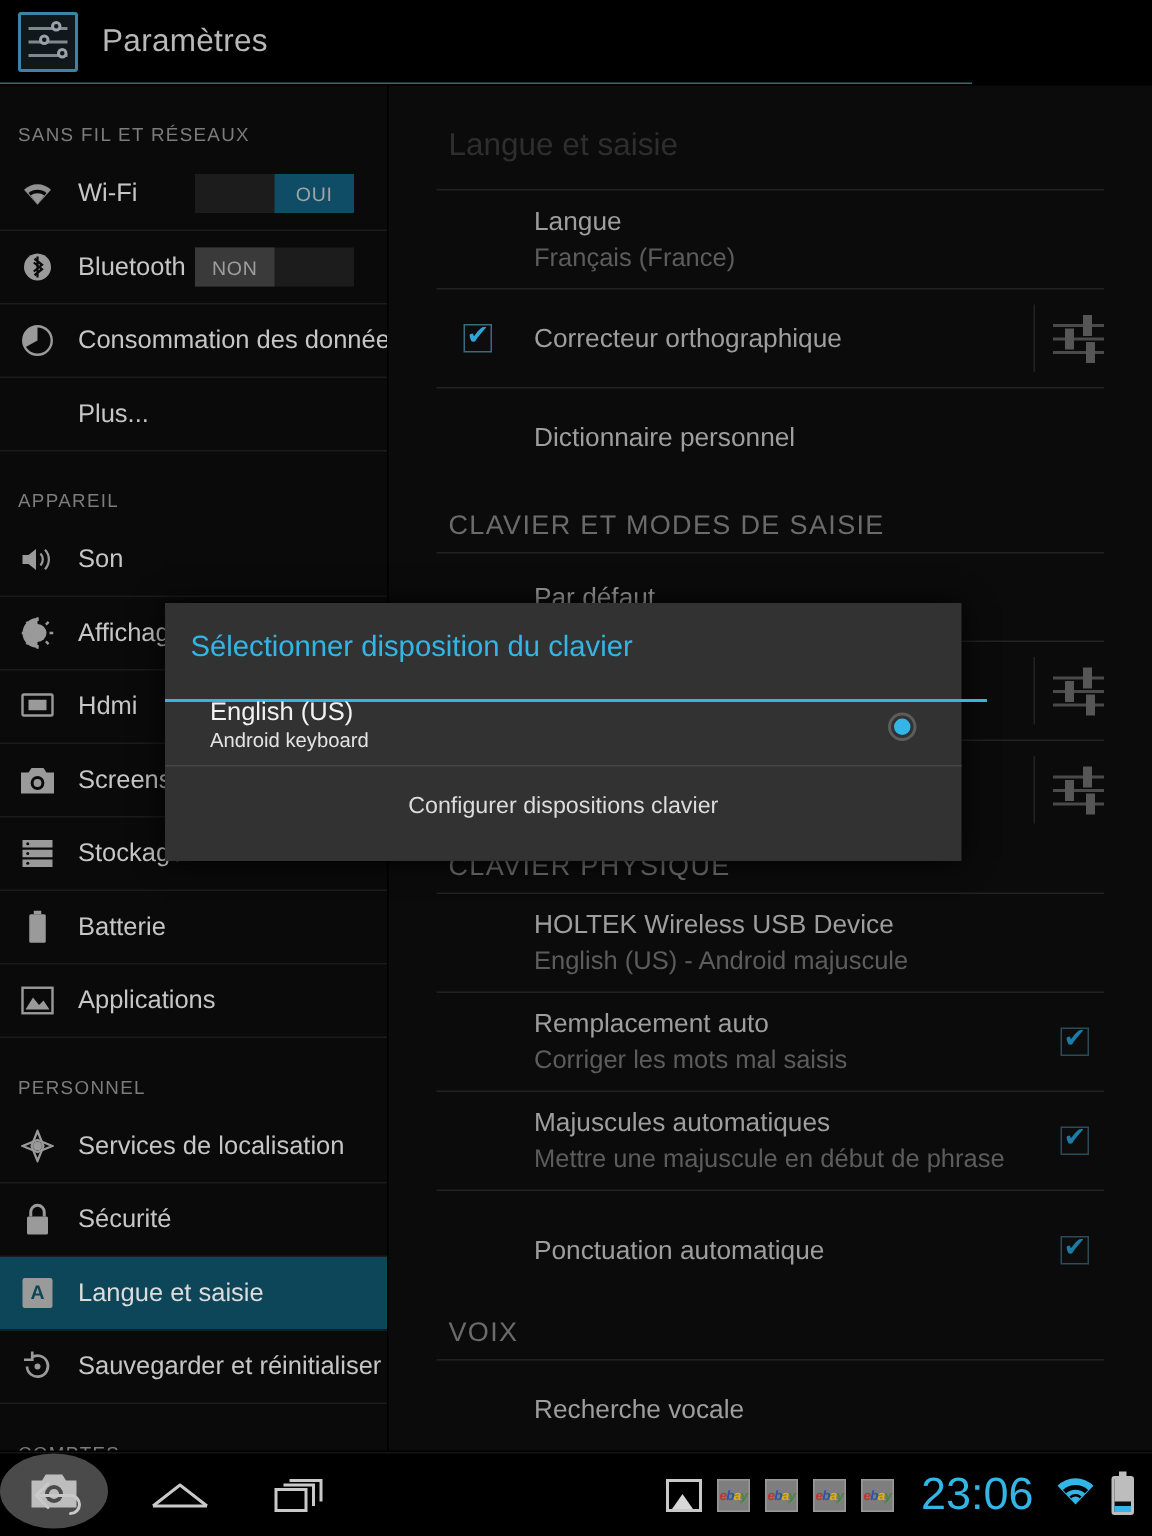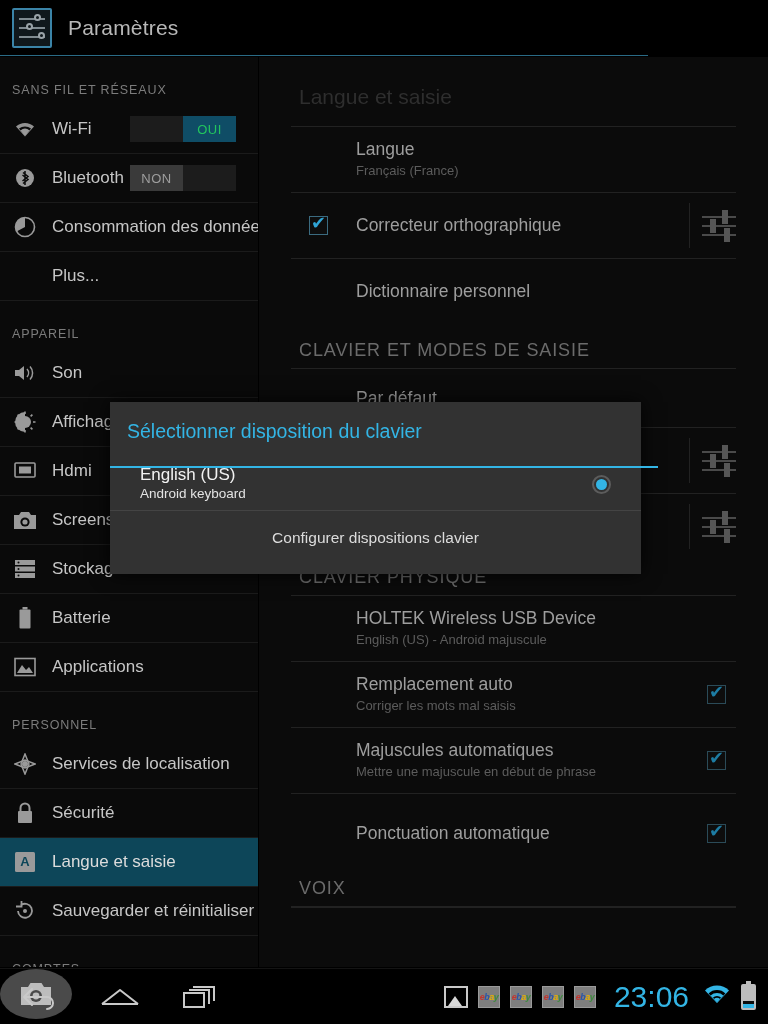--- a/index.html
+++ b/index.html
@@ -79,21 +79,21 @@
     width: 106px; height: 26px;
     background: #1c1c1c;
     display: flex;
   }
   .sb-toggle .half {
     width: 53px; height: 26px;
     display: flex; align-items: center; justify-content: center;
     font-size: 13px; letter-spacing: .5px;
   }
   .sb-toggle .on-pos  { color: #8f9699; }
-  .sb-toggle.is-on .on-pos { background: #0f4d66; color: #22c55e; }
+  .sb-toggle.is-on .on-pos { background: #0f4d66; color: #a3a3a3; }
   .sb-toggle.is-off .off-pos { background: #3a3a3a; color: #9e9e9e; }
   .sb-toggle .off-pos { color: #6e6e6e; }
 
   
   #main {
     position: absolute; top: 57px; left: 259px;
     width: 509px; height: 910px;
     background: #0b0b0b;
     overflow: hidden;
   }
@@ -103,21 +103,21 @@
   }
   .m-sep { height: 1px; background: #222; margin: 17px 32px 0 32px; }
   .m-row {
     position: relative;
     min-height: 65px;
     display: flex; align-items: center;
     padding: 0 32px;
   }
   .m-row-inner { flex: 1; padding-left: 65px; }
   .m-title { font-size: 17.5px; color: #9e9e9e; }
-  .m-sub { font-size: 13px; color: #5c5c5c; margin-top: 3px; line-height: 1.28; }
+  .m-sub { font-size: 17px; color: #5c5c5c; margin-top: 3px; line-height: 1.28; }
   .m-section {
     font-size: 18px; color: #6b6b6b;
     letter-spacing: .9px;
     padding: 16px 0 5px 40px;
   }
   .m-check {
     position: absolute; left: 50px;
     width: 19px; height: 19px;
     border: 1px solid #3b6b80; background: #0d0d0d;
   }
@@ -548,20 +548,25 @@
     <div class="m-row" style="min-height:78px">
       <div class="m-row-inner" style="padding-right:70px">
         <div class="m-title">Ponctuation automatique</div>
       </div>
       <div class="m-check-right"></div>
     </div>
 
     <div class="m-section" style="padding-top:6px">VOIX</div>
     <div class="m-sep" style="margin-top:2px"></div>
 
+    <div class="m-row">
+      <div class="m-row-inner">
+        <div class="m-title">Recherche vocale</div>
+      </div>
+    </div>
     <div class="m-sep" style="margin-top:0"></div>
   </div>
 
   <div id="dialog">
     <div id="dialog-title">Sélectionner disposition du clavier</div>
     <div id="dialog-title-rule"></div>
     <div id="dialog-option">
       <div class="opt-title">English (US)</div>
       <div class="opt-sub">Android keyboard</div>
       <div id="dialog-radio">

